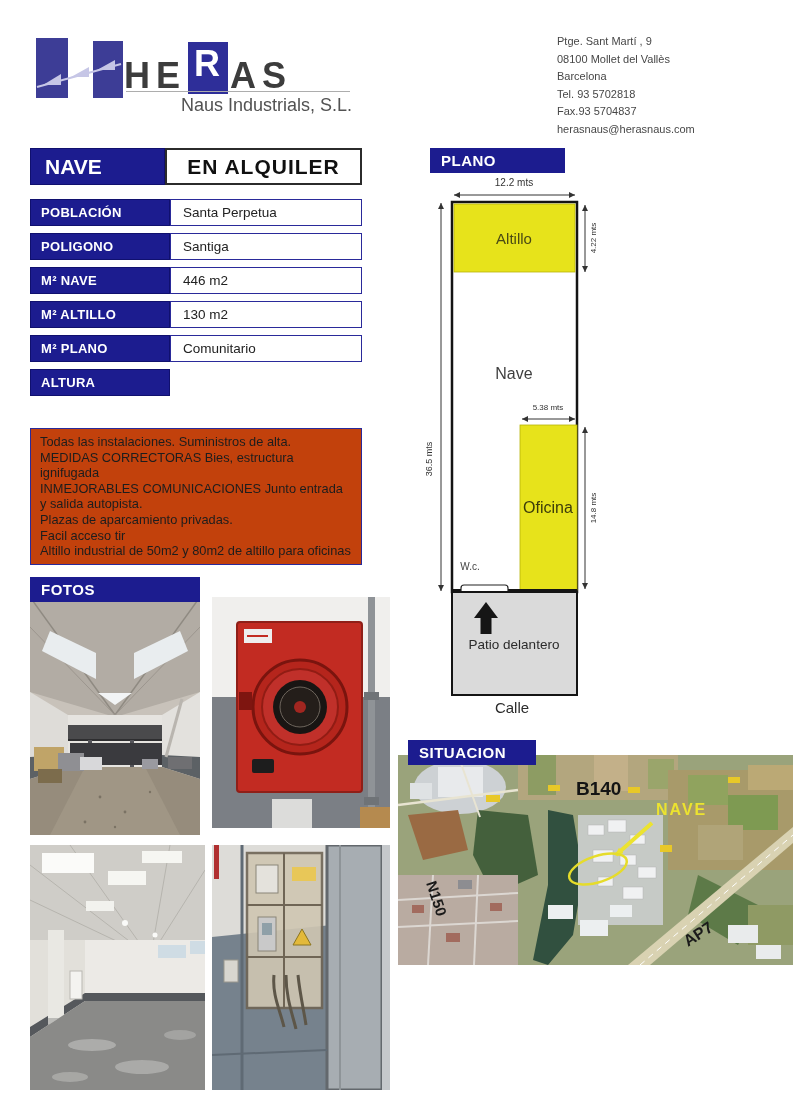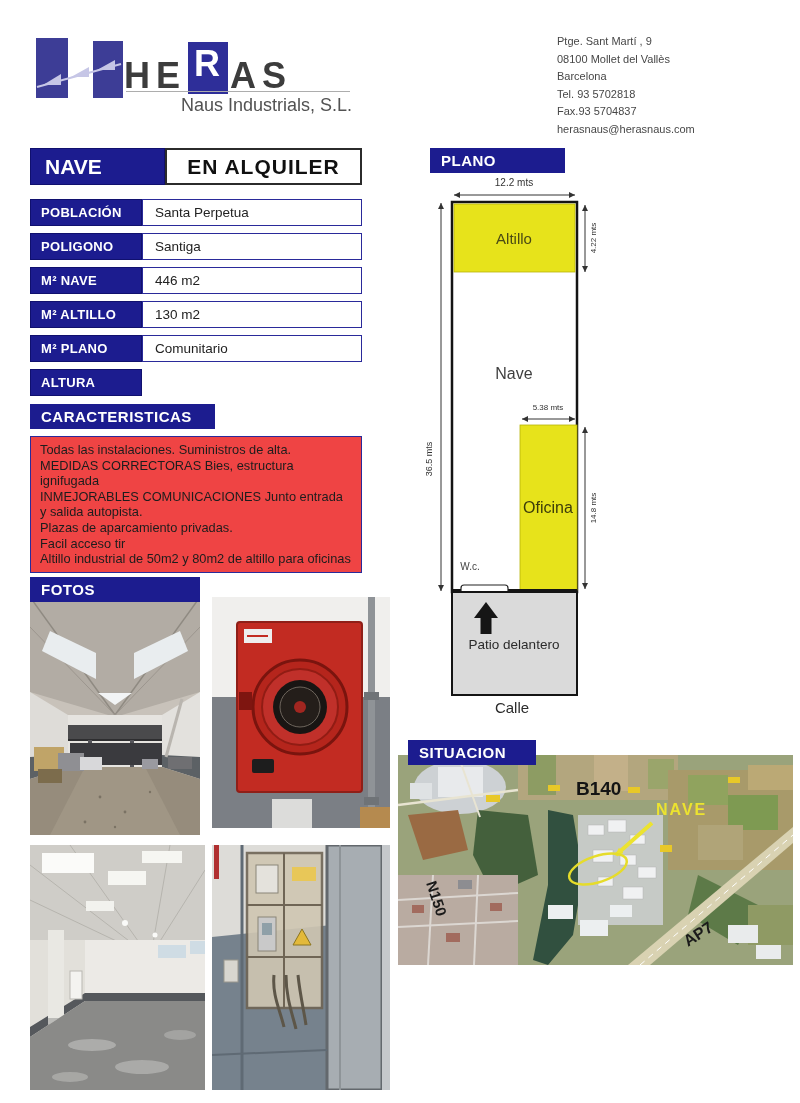--- a/index.html
+++ b/index.html
@@ -22,30 +22,30 @@
 
   
   .hdr-row{position:absolute;left:30px;top:148px;width:332px;height:37px;display:flex;}
   .hdr-label{width:135px;background:#1c1c8f;color:#fff;font-size:21px;font-weight:bold;
              display:flex;align-items:center;padding-left:14px;box-sizing:border-box;
              border:1px solid #10106e;}
   .hdr-value{flex:1;border:2px solid #2b2b2b;background:#fff;font-size:21px;font-weight:bold;
              color:#101010;display:flex;align-items:center;justify-content:center;letter-spacing:1px;}
   .rows{position:absolute;left:30px;top:199px;width:332px;}
   .row{display:flex;height:27px;margin-bottom:7px;}
-  .row-label{width:112px;background:#1c1c8f;color:#fff;font-weight:bold;font-size:13px;
+  .row-label{width:140px;background:#1c1c8f;color:#fff;font-weight:bold;font-size:13px;
              display:flex;align-items:center;padding-left:10px;box-sizing:border-box;
              border:1px solid #10106e;letter-spacing:.3px;}
   .row-value{flex:1;border:1.5px solid #2a2a9a;background:#fff;font-size:13.5px;color:#222;
              display:flex;align-items:center;padding-left:12px;}
 
   
   .car-box{position:absolute;left:30px;top:428px;width:332px;min-height:118px;
-           border:1.5px solid #2a2a9a;background:#ef4444;box-sizing:border-box;
-           padding:5px 9px;font-size:12.8px;line-height:15.6px;color:#1d1d1d;white-space:pre-line;margin-top:8px;}
+           border:1.5px solid #2a2a9a;background:#c2410c;box-sizing:border-box;
+           padding:5px 9px;font-size:12.8px;line-height:15.6px;color:#1d1d1d;white-space:pre-line;}
 
   
   .photo{position:absolute;display:block;}
 
   
   svg text{font-family:"Liberation Sans", sans-serif;}
   .plan{position:absolute;left:425px;top:172px;}
   .map{position:absolute;left:398px;top:755px;}
 </style>
 </head>
@@ -105,21 +105,20 @@
     </div>
     <div class="row">
       <div class="row-label">M² PLANO</div>
       <div class="row-value">Comunitario</div>
     </div>
     <div class="row">
       <div class="row-label">ALTURA</div>
     </div>
   </div>
 
-  <div class="sec-hdr" style="left:30px;top:404px;width:185px;">CARACTERISTICAS</div>
   <div class="car-box">Todas las instalaciones. Suministros de alta.
 MEDIDAS CORRECTORAS Bies, estructura
 ignifugada
 INMEJORABLES COMUNICACIONES Junto entrada
 y salida autopista.
 Plazas de aparcamiento privadas.
 Facil acceso tir
 Altillo industrial de 50m2 y 80m2 de altillo para oficinas</div>
 
   <div class="sec-hdr" style="left:30px;top:577px;width:170px;">FOTOS</div>

